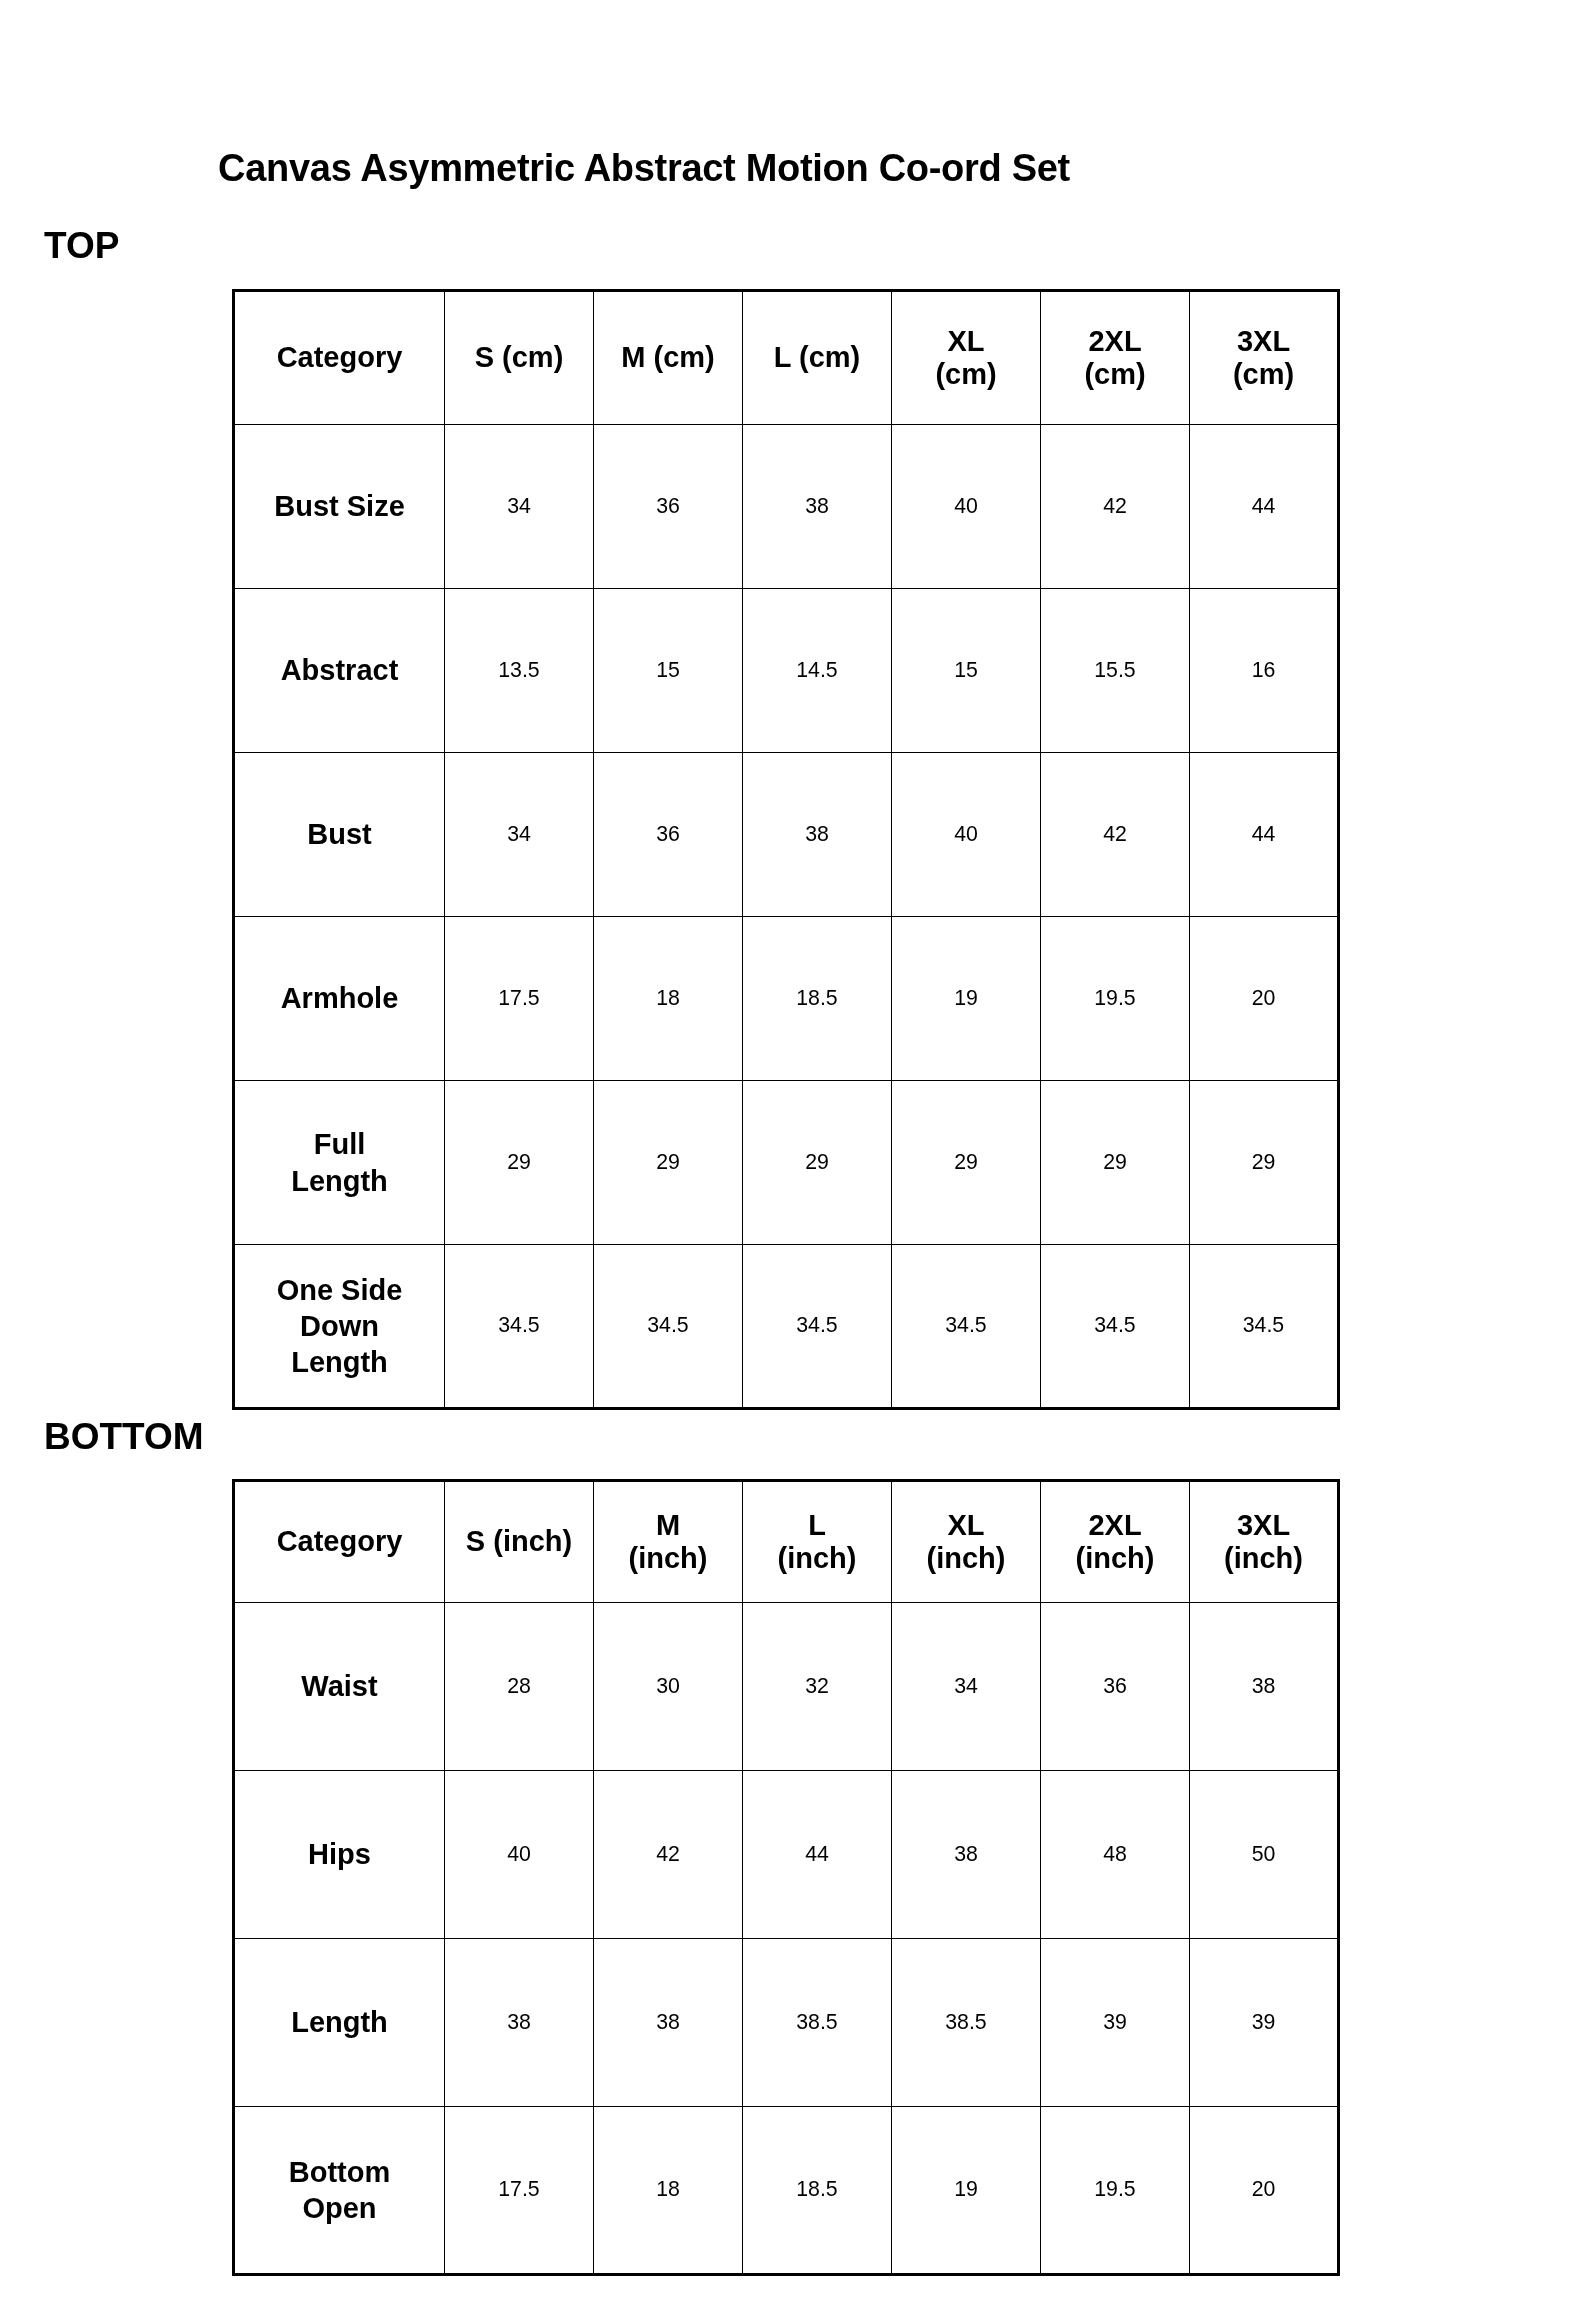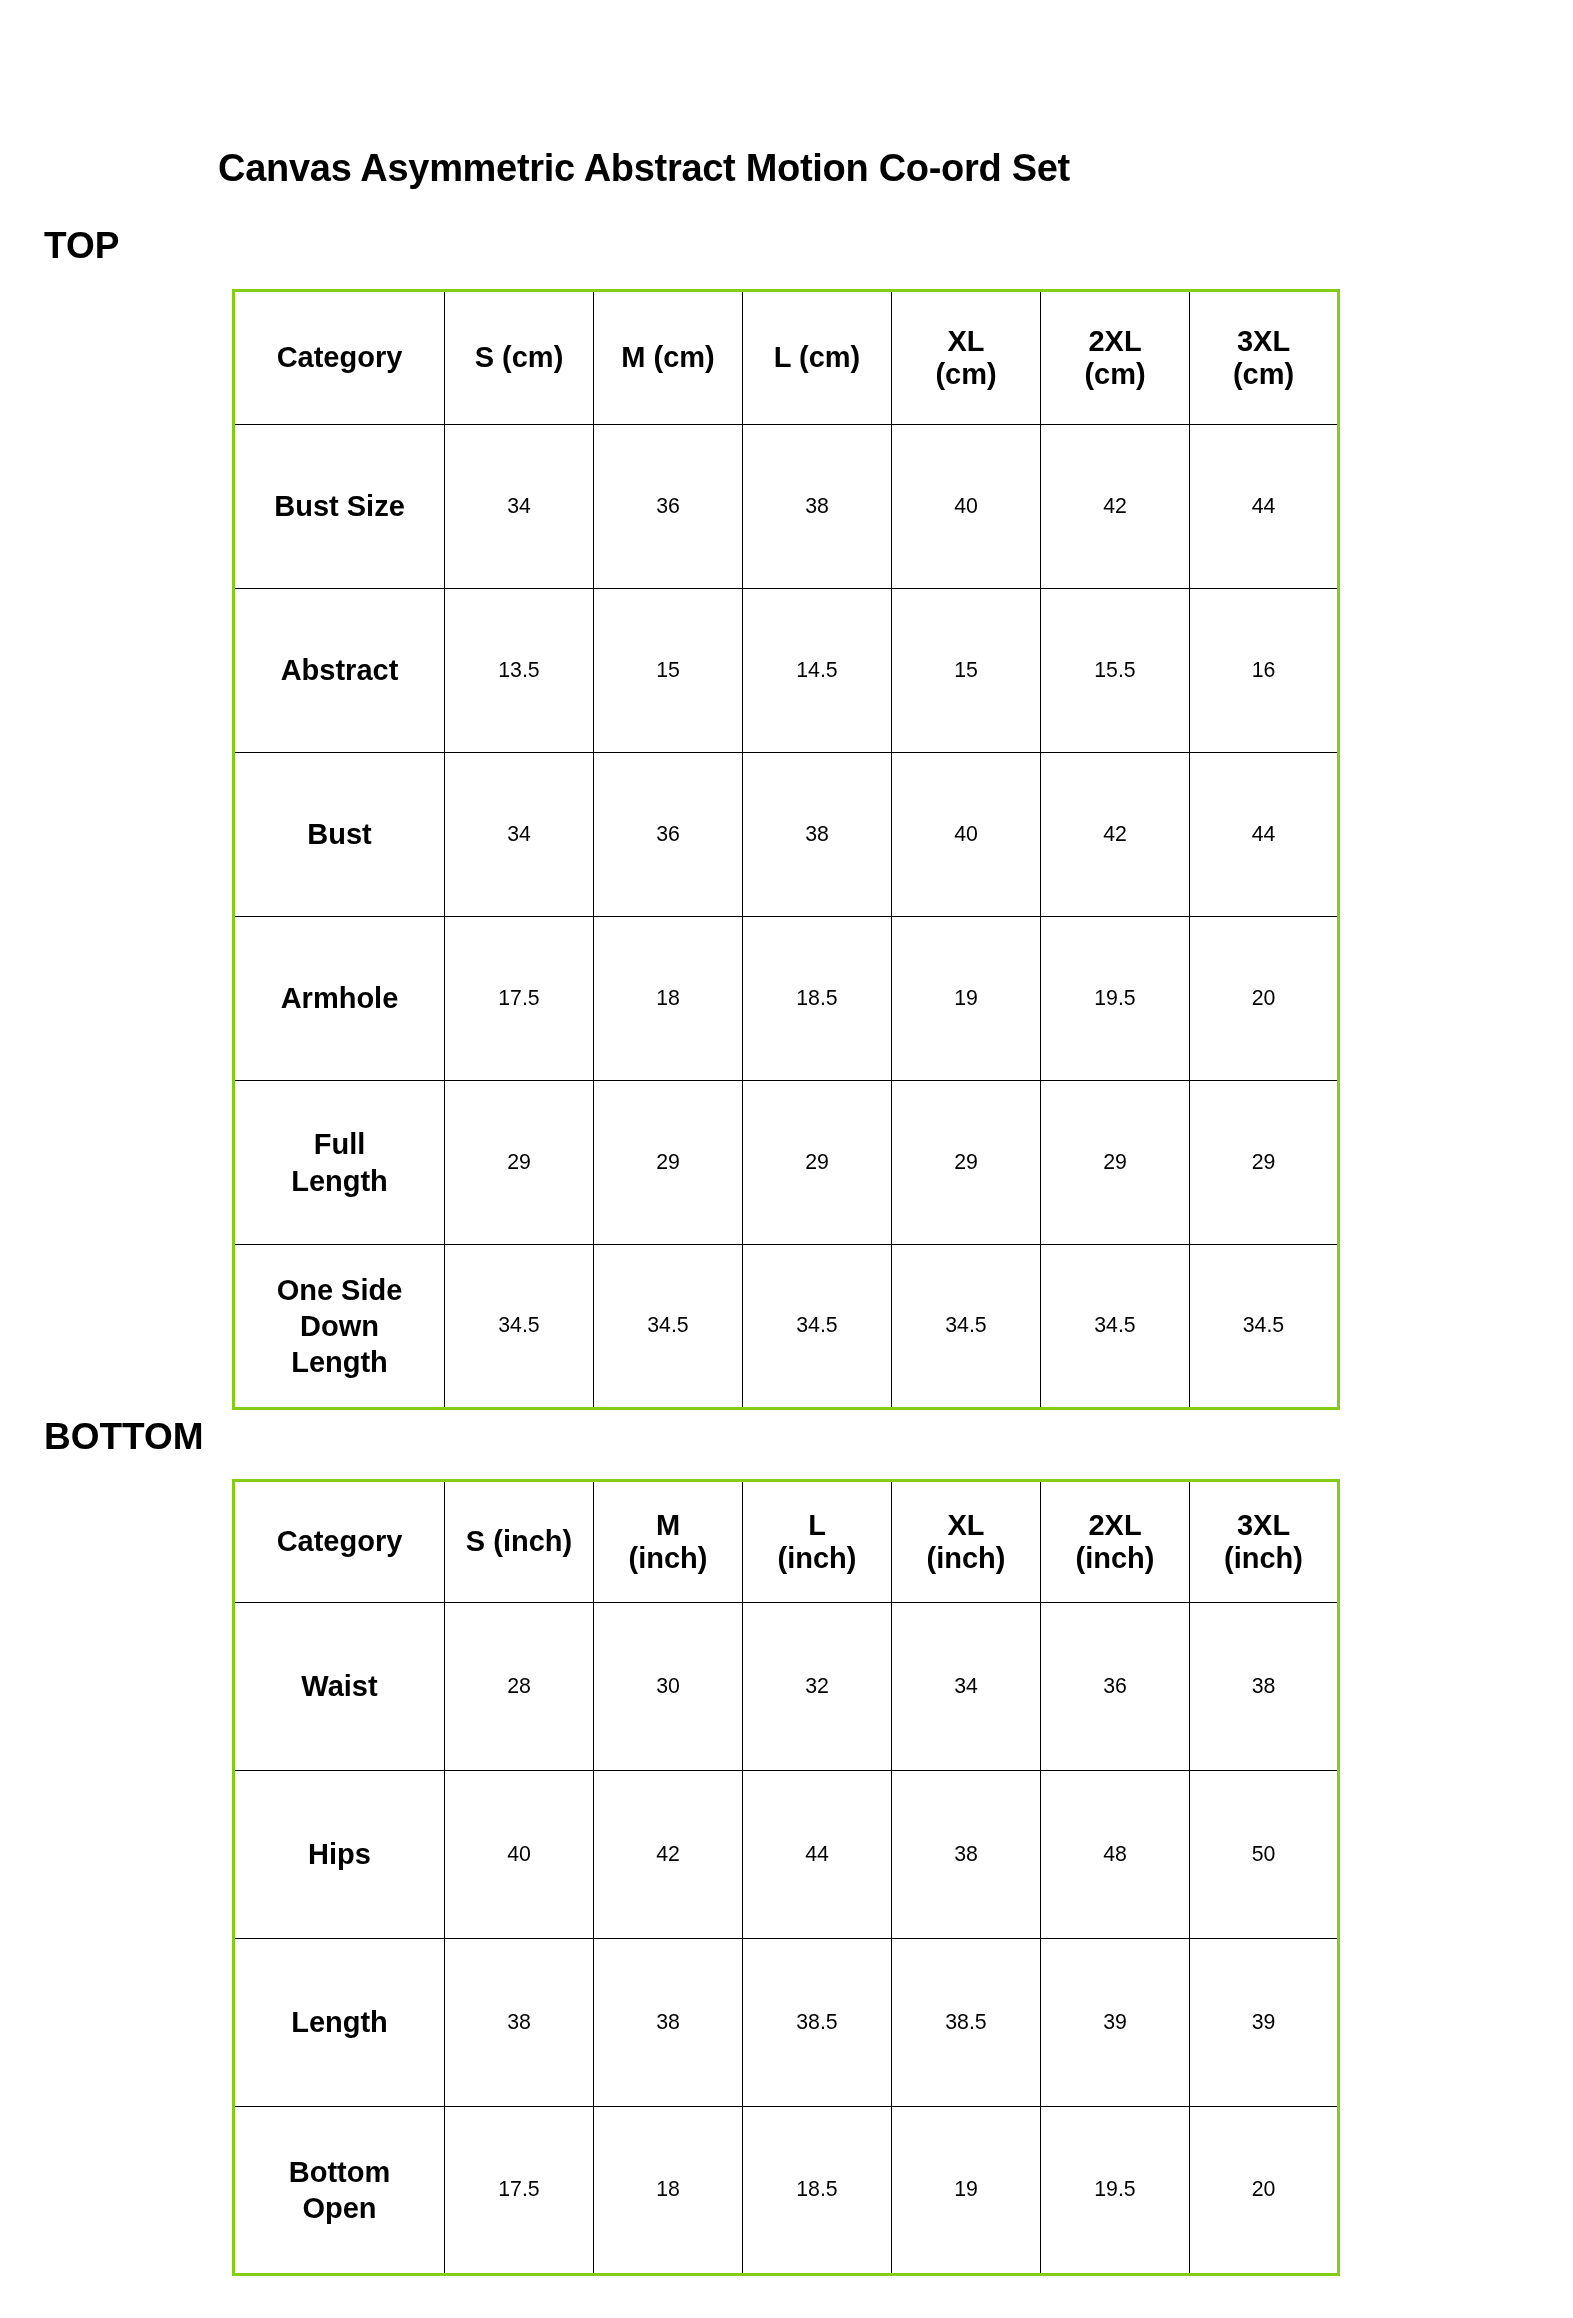--- a/index.html
+++ b/index.html
@@ -62,21 +62,21 @@
   .size-table th {
     border: 1.9px solid #000000;
     padding: 0 4.6px;
     text-align: center;
     vertical-align: middle;
     box-sizing: border-box;
   }
 
   
   .size-table {
-    border: 3px solid #84cc16;
+    border: 3px solid #000000;
   }
 
   
   .col-cat  { width: 211px; }
   .col-size { width: 149px; }
 
   
   .size-table thead th {
     font-size: 29px;
     font-weight: bold;

